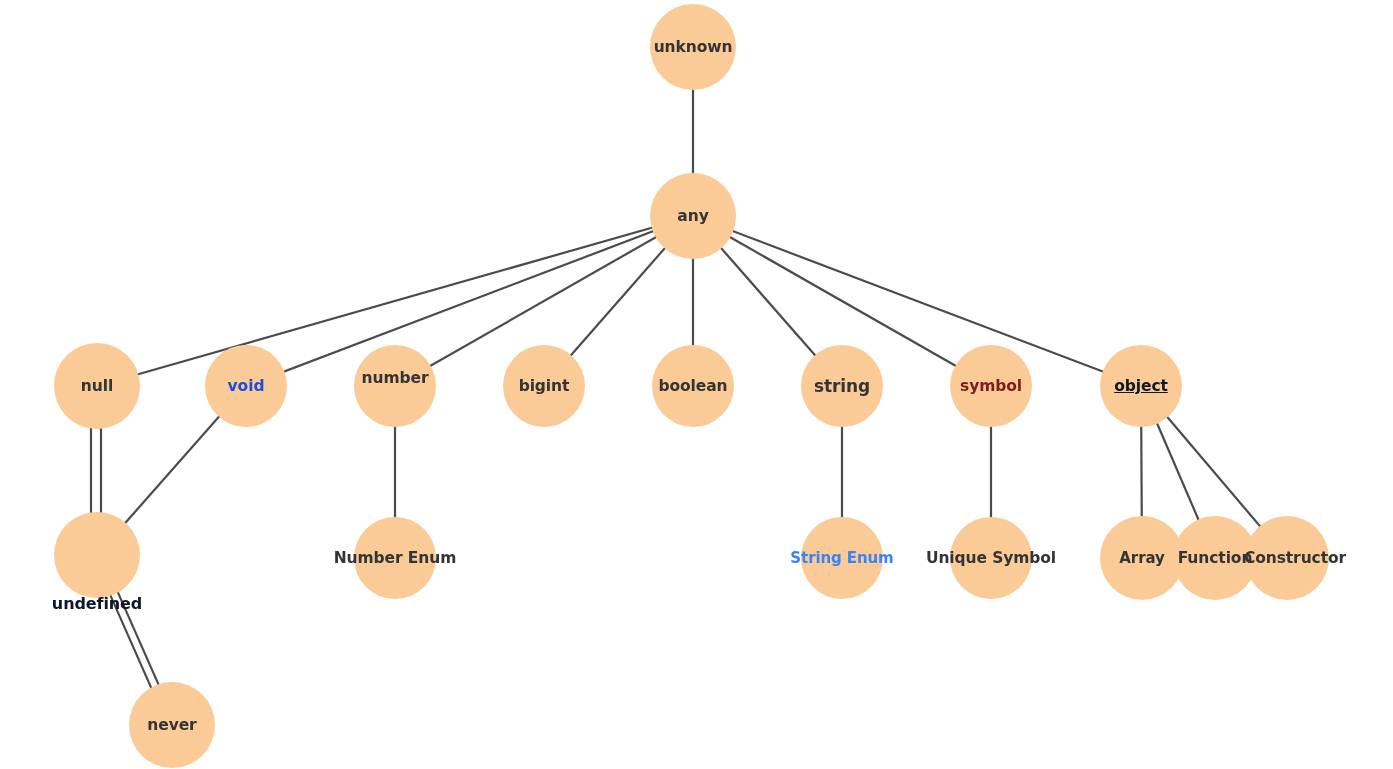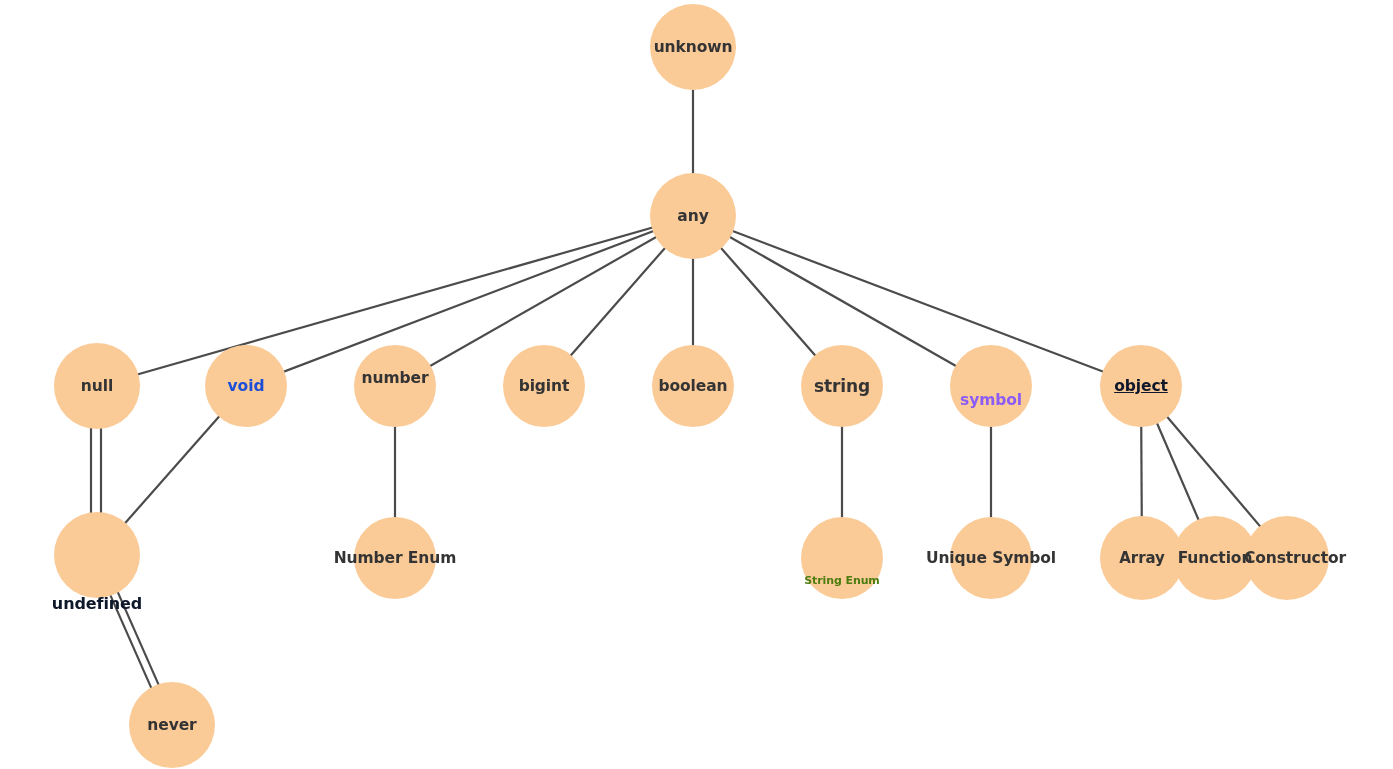--- a/index.html
+++ b/index.html
@@ -84,24 +84,24 @@
   </svg>
   <div id="label-layer">
       <div class="node-label" style="left: 693px; top: 47px; color: rgb(52, 52, 52); font-size: 15.5px;">unknown</div>
       <div class="node-label" style="left: 693px; top: 216px; color: rgb(52, 52, 52); font-size: 15.5px;">any</div>
       <div class="node-label" style="left: 97px; top: 386px; color: rgb(52, 52, 52); font-size: 15.5px;">null</div>
       <div class="node-label" style="left: 246px; top: 386px; color: #1d4ed8; font-size: 15.5px;">void</div>
       <div class="node-label" style="left: 395px; top: 378px; color: rgb(52, 52, 52); font-size: 15.5px;">number</div>
       <div class="node-label" style="left: 544px; top: 386px; color: rgb(52, 52, 52); font-size: 15.5px;">bigint</div>
       <div class="node-label" style="left: 693px; top: 386px; color: rgb(52, 52, 52); font-size: 15.5px;">boolean</div>
       <div class="node-label" style="left: 842px; top: 386px; color: rgb(52, 52, 52); font-size: 17px;">string</div>
-      <div class="node-label" style="left: 991px; top: 400px; color: #8b5cf6; font-size: 15.5px;">symbol</div>
+      <div class="node-label" style="left: 991px; top: 386px; color: #7f1d1d; font-size: 15.5px;">symbol</div>
       <div class="node-label" style="left: 1141px; top: 386px; color: #0f172a; font-size: 15.5px; text-decoration: underline;">object</div>
       <div class="node-label" style="left: 97px; top: 555px; color: #0f172a; font-size: 16px; margin-top: 48px;">undefined</div>
       <div class="node-label" style="left: 395px; top: 558px; color: rgb(52, 52, 52); font-size: 15.5px;">Number Enum</div>
-      <div class="node-label" style="left: 842px; top: 558px; color: #4d7c0f; font-size: 11px; margin-top: 22px;">String Enum</div>
+      <div class="node-label" style="left: 842px; top: 558px; color: #3b82f6; font-size: 15px;">String Enum</div>
       <div class="node-label" style="left: 991px; top: 558px; color: rgb(52, 52, 52); font-size: 15.5px;">Unique Symbol</div>
       <div class="node-label" style="left: 1142px; top: 558px; color: rgb(52, 52, 52); font-size: 15px;">Array</div>
       <div class="node-label" style="left: 1215px; top: 558px; color: rgb(52, 52, 52); font-size: 15.5px;">Function</div>
       <div class="node-label" style="left: 1287px; top: 558px; color: rgb(52, 52, 52); font-size: 15.5px; margin-left: 8px;">Constructor</div>
       <div class="node-label" style="left: 172px; top: 725px; color: rgb(52, 52, 52); font-size: 15.5px;">never</div>
     </div>
 </div>
 
 </body></html>

